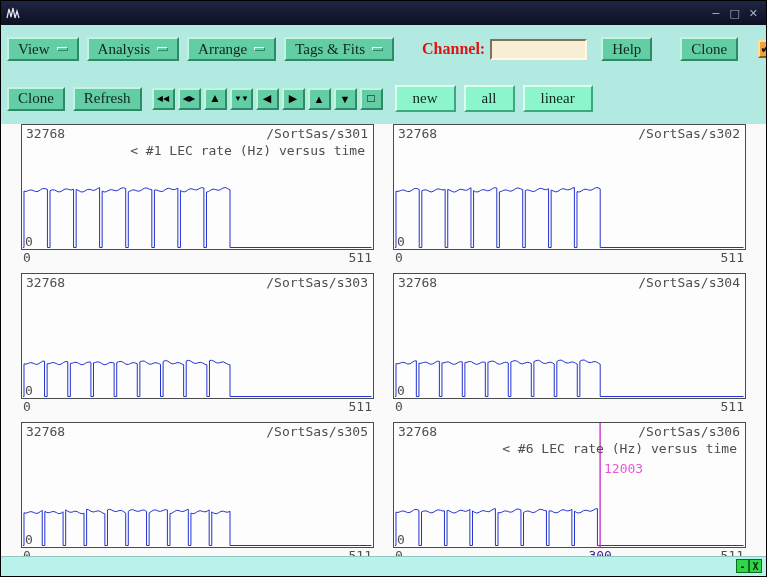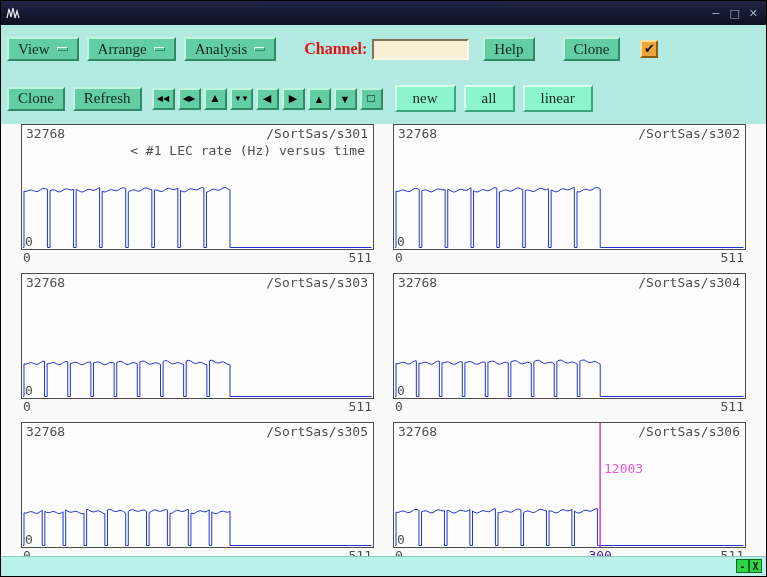--- a/index.html
+++ b/index.html
@@ -85,25 +85,29 @@
       <span>✕</span>
     </span>
   </div>
 
   <div class="toolbar-row row1">
     <button class="btn">
       <span>View</span>
       <span class="menu-ind"></span>
     </button>
     <button class="btn">
+      <span>Analysis</span>
+      <span class="menu-ind"></span>
+    </button>
+    <button class="btn">
       <span>Arrange</span>
       <span class="menu-ind"></span>
     </button>
     <button class="btn">
-      <span>Analysis</span>
+      <span>Tags &amp; Fits</span>
       <span class="menu-ind"></span>
     </button>
     <span class="channel-label">Channel:</span>
     <input class="entry" type="text" value="" style="">
     <button class="btn help-btn">
       <span>Help</span>
     </button>
     <button class="btn clone-btn">
       <span>Clone</span>
     </button>
@@ -231,20 +235,21 @@
     </div>
   </div>
         <div class="panel">
     <div class="plot">
       <svg preserveAspectRatio="none" viewBox="0 0 352 124">
               <path d="M1,122.5 L2.0,122.5 L2.0,89.1 L4.0,89.5 L6.4,88.6 L8.8,87.9 L11.2,88.5 L13.6,89.6 L16.0,89.4 L18.4,87.9 L20.8,86.5 L23.2,86.6 L25.0,87.4 L25.0,122.5 L27.6,122.5 L27.6,88.9 L29.6,88.1 L32.0,87.8 L34.4,88.8 L36.8,89.9 L39.2,89.5 L41.6,87.9 L44.0,86.8 L46.4,87.2 L48.8,88.0 L50.6,87.8 L50.6,122.5 L53.2,122.5 L53.2,87.5 L55.2,87.7 L57.6,89.1 L60.0,90.1 L62.4,89.4 L64.8,87.9 L67.2,87.2 L69.6,87.9 L72.0,88.4 L74.4,87.5 L76.1,86.3 L76.1,122.5 L78.7,122.5 L78.7,87.9 L80.7,89.3 L83.1,90.1 L85.5,89.2 L87.9,87.9 L90.3,87.7 L92.7,88.5 L95.1,88.7 L97.5,87.5 L99.9,85.9 L101.7,85.7 L101.7,122.5 L104.3,122.5 L104.3,89.5 L106.3,89.9 L108.7,88.9 L111.1,87.9 L113.5,88.2 L115.9,89.1 L118.3,89.0 L120.7,87.5 L123.1,86.0 L125.5,86.2 L127.3,87.0 L127.3,122.5 L129.9,122.5 L129.9,89.4 L131.9,88.5 L134.3,87.9 L136.7,88.7 L139.1,89.6 L141.5,89.1 L143.9,87.5 L146.3,86.3 L148.7,86.7 L151.1,87.6 L152.9,87.7 L152.9,122.5 L155.5,122.5 L155.5,87.9 L157.5,87.9 L159.9,89.1 L162.3,89.9 L164.7,89.2 L167.1,87.5 L169.5,86.7 L171.9,87.3 L174.3,88.0 L176.7,87.3 L178.4,86.3 L178.4,122.5 L181.0,122.5 L181.0,88.2 L183.0,89.4 L185.4,90.1 L187.8,89.1 L190.2,87.6 L192.6,87.2 L195.0,87.9 L197.4,88.3 L199.8,87.2 L202.2,85.8 L204.0,85.6 L204.0,122.5 L350.5,122.5" fill="none" stroke="#2233cc" stroke-width="1"></path>
               <line x1="206.7" x2="206.7" y1="0" y2="124" stroke="#cc33cc" stroke-width="1.4"></line>
             </svg>
       <span class="ymax">32768</span>
       <span class="pname">/SortSas/s306</span>
+      <span class="annot">&lt; #6 LEC rate (Hz) versus time</span>
       <span class="yzero">0</span>
       <span class="cursorval" style="left: calc(58.7% + 4px); top: 38px;">12003</span>
     </div>
     <div class="axis">
       <span>0</span>
       <span class="xcursor" style="left: 58.7%;">300</span>
       <span>511</span>
     </div>
   </div>
       </div>

